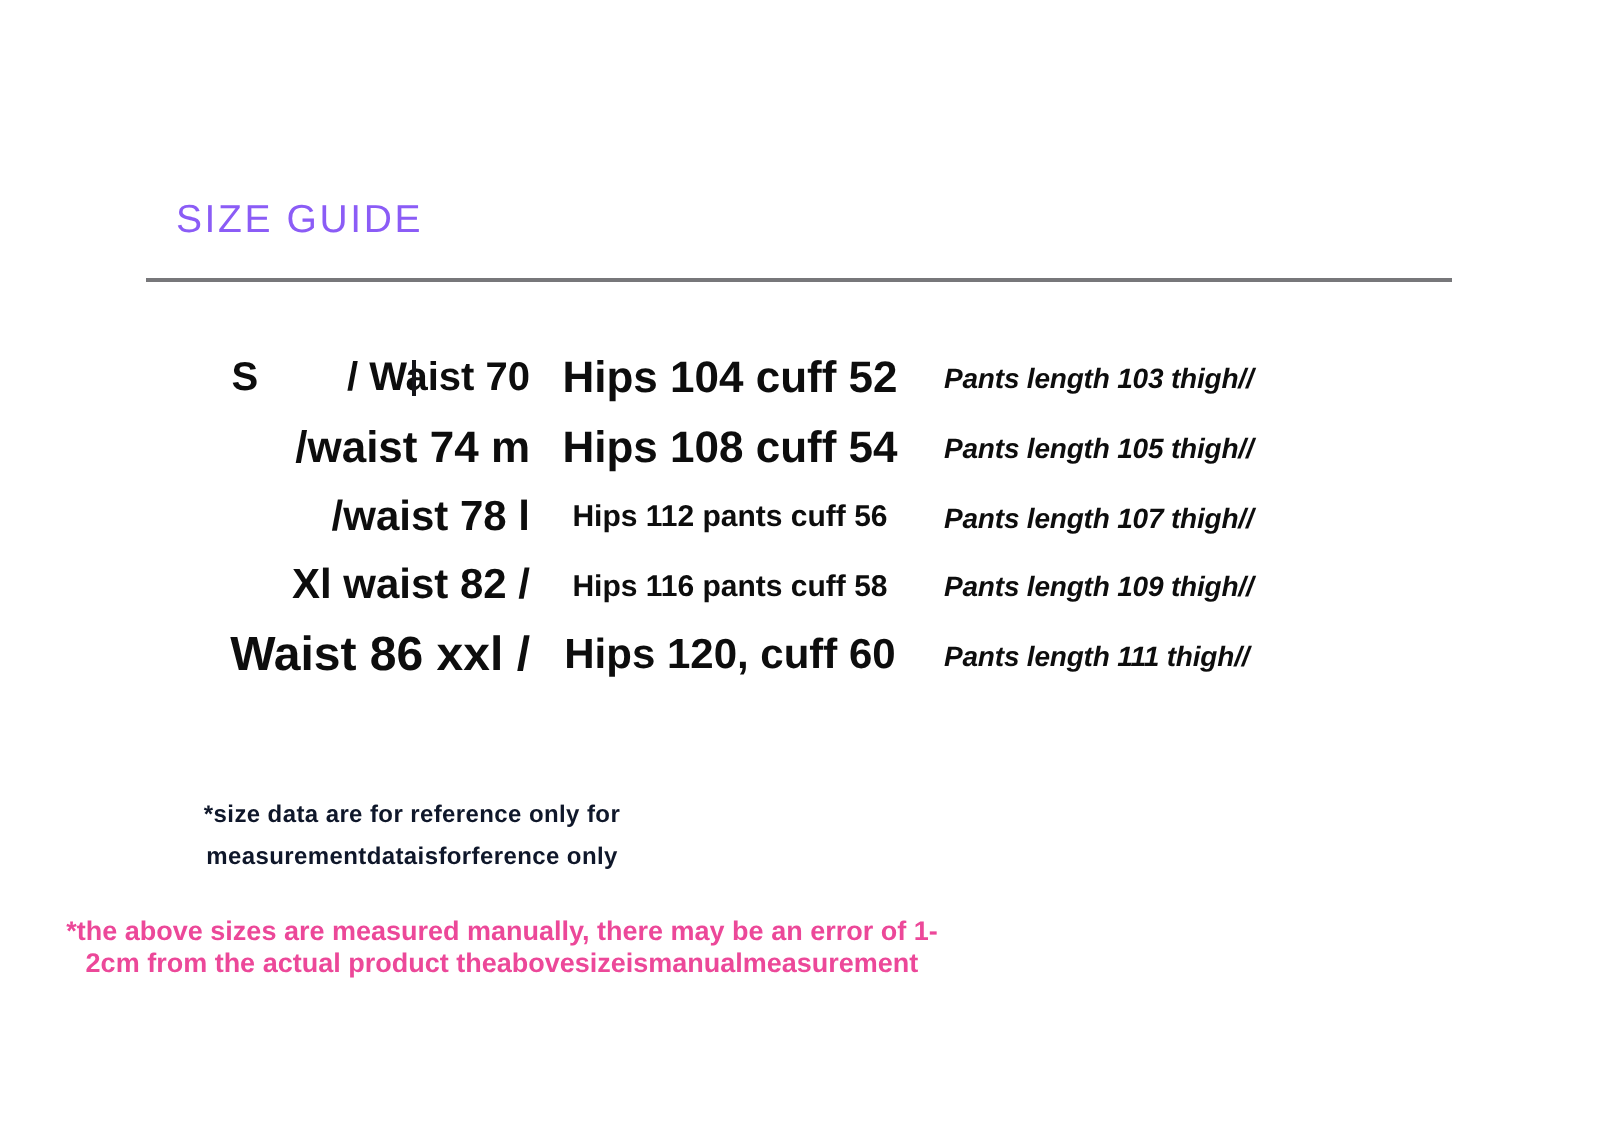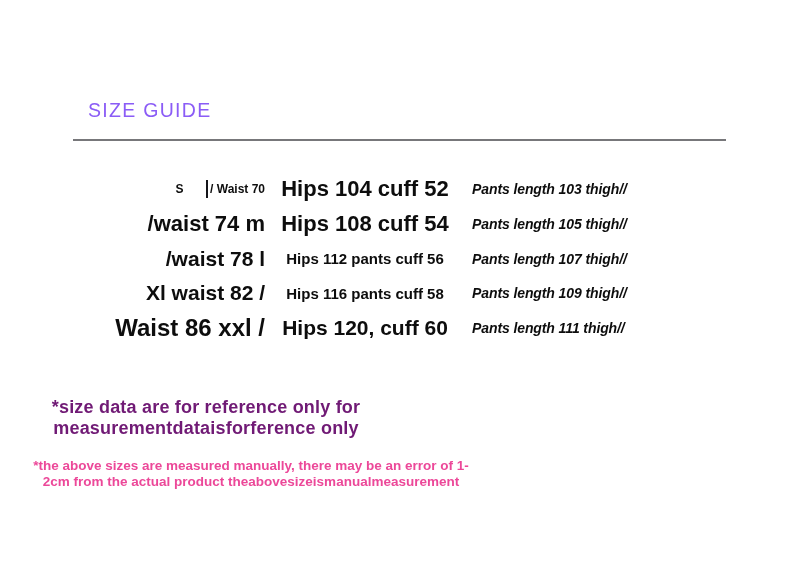--- a/index.html
+++ b/index.html
@@ -44,21 +44,21 @@
   .size-row {
     display: grid;
     grid-template-columns: 265px 200px auto;
     height: 34.7px;
     align-items: center;
   }
   .c1 { text-align: right; white-space: pre; }
   .c2 { text-align: center; white-space: pre; }
   .c3 { padding-left: 7px; font-size: 14px; white-space: pre; letter-spacing: -0.1px; font-style: italic; }
   .fs15 { font-size: 15px; }
-  .fs17 { font-size: 12px; padding-left: 11px; }
+  .fs17 { font-size: 20px; padding-left: 11px; }
   .fs20 { font-size: 24px; }
   .fs21 { font-size: 21px; }
   .fs22 { font-size: 22px; }
 
   
   .w-artifact {
     position: absolute;
     left: 206px;
     top: 180px;
     width: 1.5px;
@@ -67,23 +67,23 @@
   }
 
   
   .note-reference {
     position: absolute;
     left: 38px;
     top: 397px;
     width: 336px;
     text-align: center;
     font-weight: bold;
-    font-size: 18px;
+    font-size: 12px;
     line-height: 20.5px;
-    color: #701a75;
+    color: #0f172a;
     letter-spacing: 0.2px;
   }
   .note-tolerance {
     position: absolute;
     left: 8px;
     top: 458px;
     width: 486px;
     text-align: center;
     font-weight: bold;
     font-size: 13.5px;

